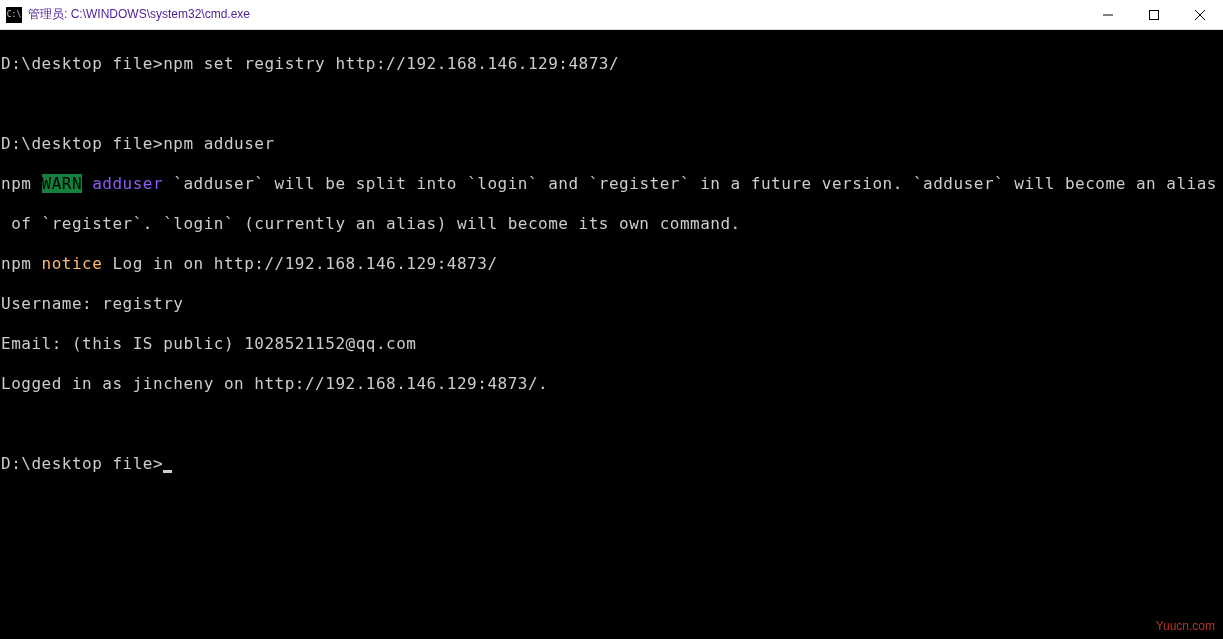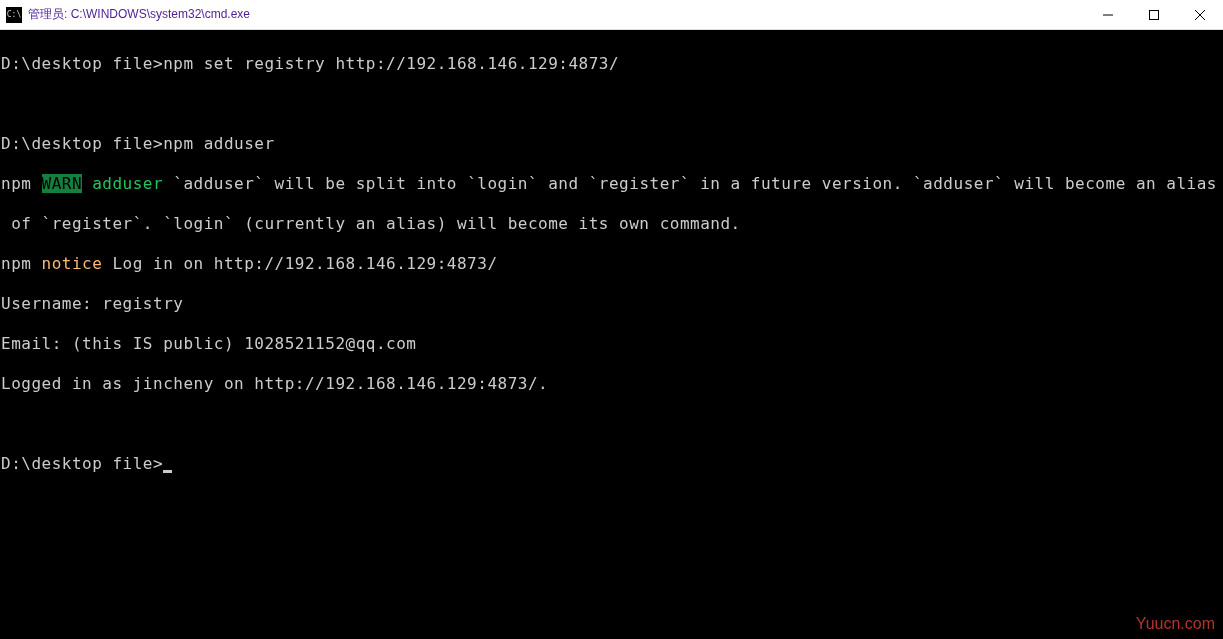--- a/index.html
+++ b/index.html
@@ -62,36 +62,36 @@
       line-height: 20px;
       white-space: pre;
       font-family: "NSimSun", "SimSun", "Consolas", monospace;
       font-size: 16px;
       letter-spacing: 0.5px;
     }
     .warn {
       background: #15803d;
       color: #000;
     }
-    .magenta { color: #22c55e; margin-top: 24px; }
+    .magenta { color: #8b5cf6; margin-top: 24px; }
     .cyan { color: #fdba74; margin-top: 20px; }
     .cursor {
       display: inline-block;
       width: 9px;
       height: 3px;
       background: #ccc;
       vertical-align: bottom;
       margin-bottom: 1px;
     }
     .watermark {
       position: absolute;
       right: 8px;
       bottom: 6px;
       color: #d04030;
-      font-size: 16px;
+      font-size: 12px;
       font-family: Arial, sans-serif;
       opacity: 0.85;
     }
   </style>
 </head>
 <body>
 
 <div class="titlebar">
   <div class="titlebar-left">
     <div class="titlebar-icon">C:\</div>

